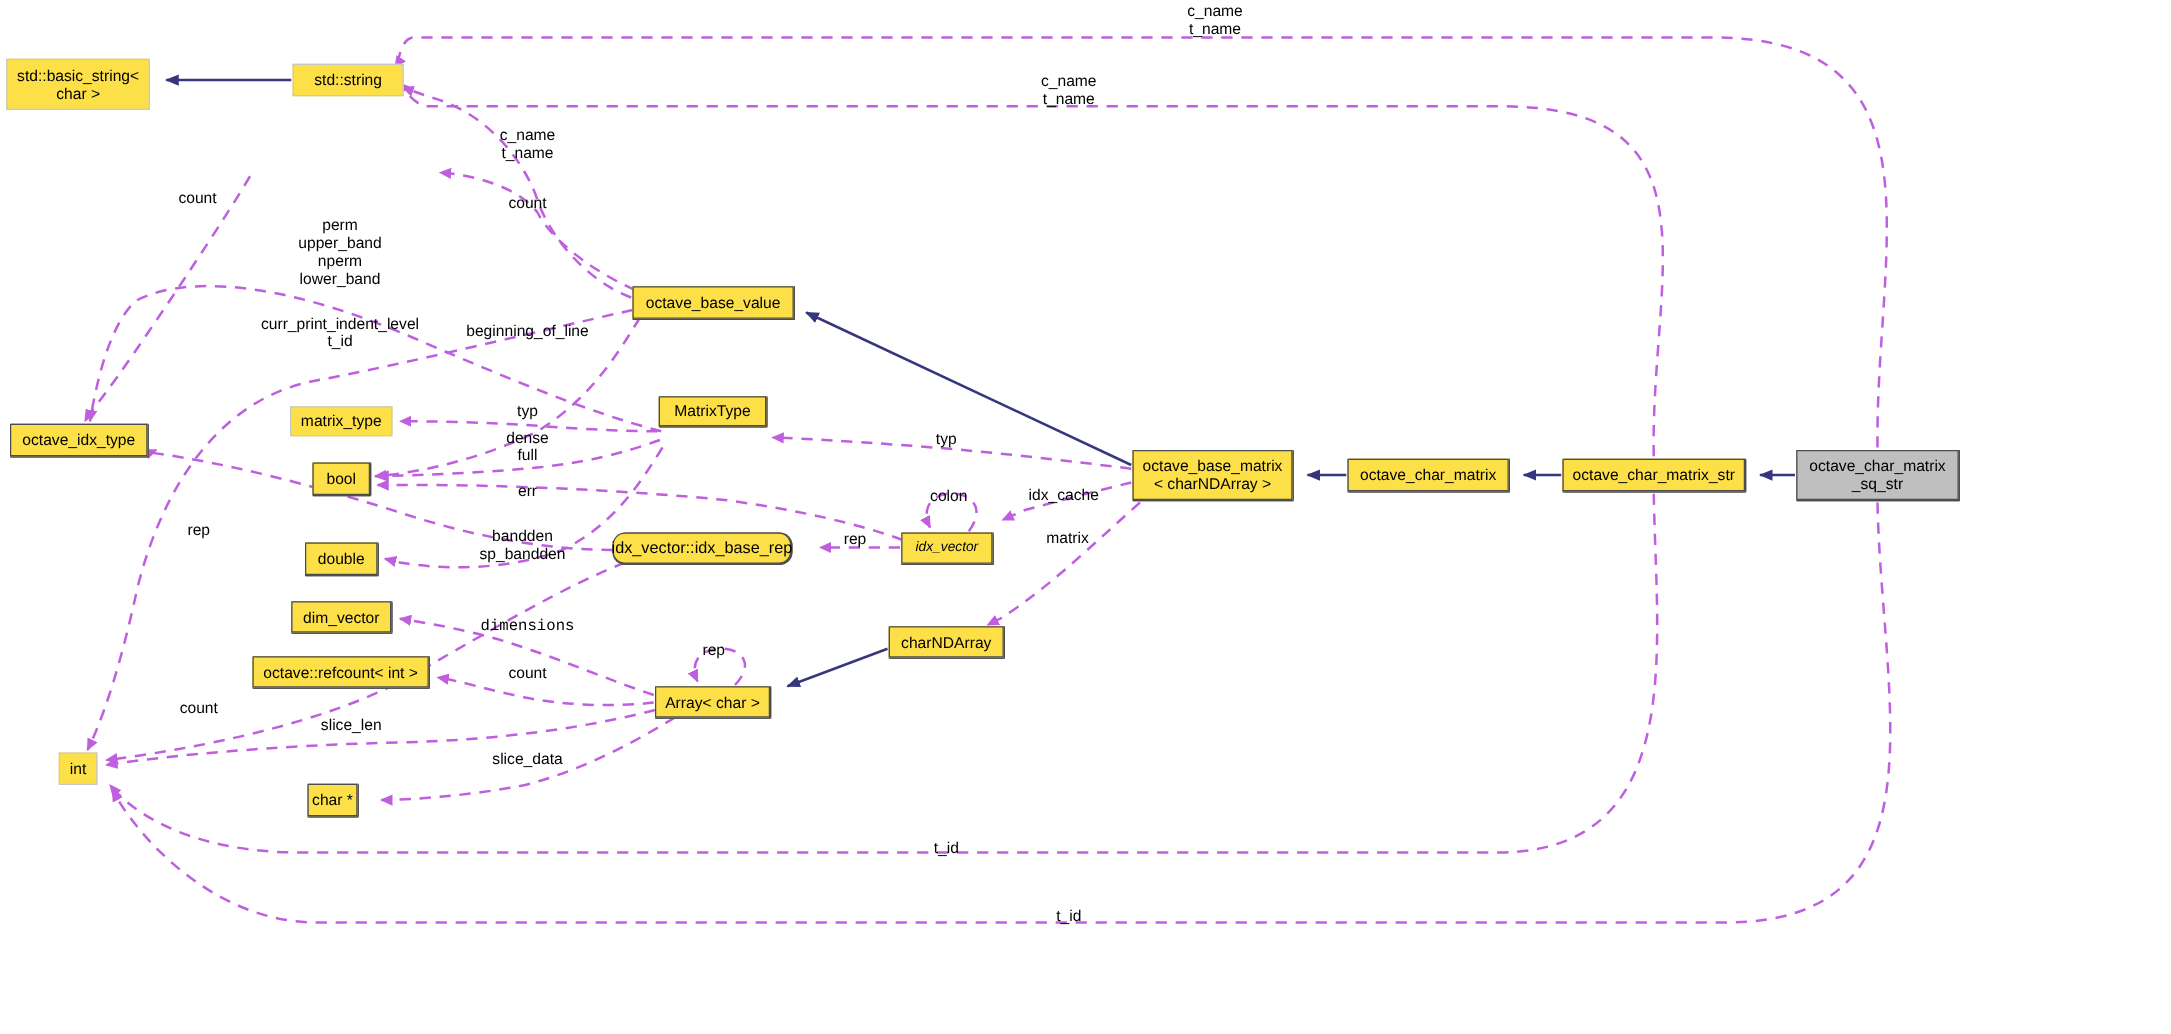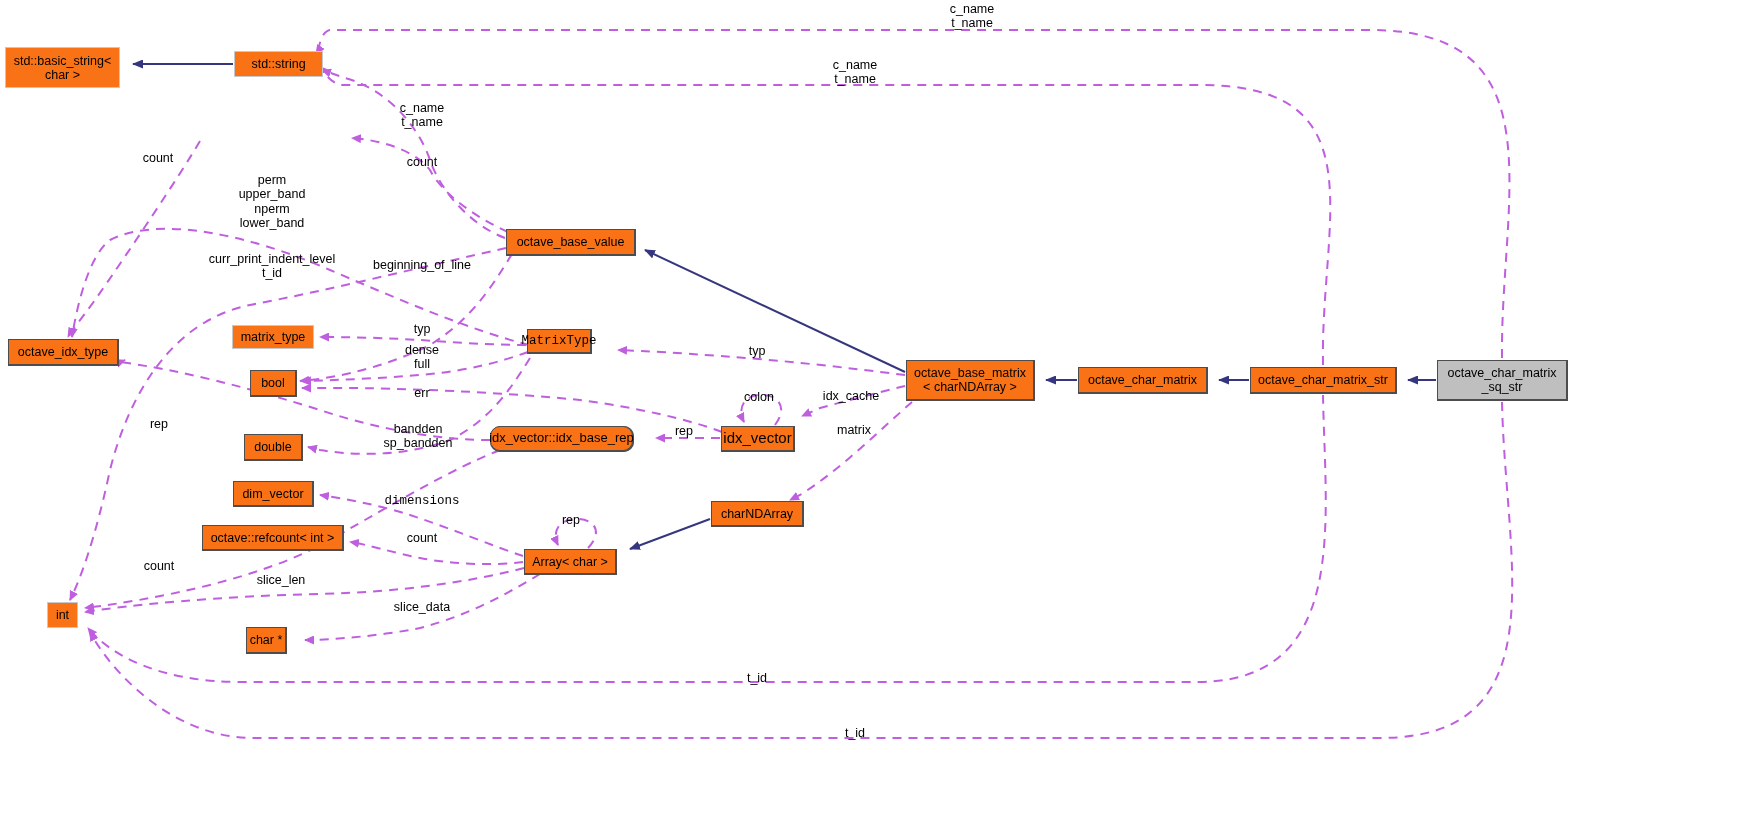--- a/index.html
+++ b/index.html
@@ -25,21 +25,21 @@
   }
   .node {
     position: absolute;
     box-sizing: border-box;
     display: flex;
     align-items: center;
     justify-content: center;
     text-align: center;
     line-height: 1.12;
     color: #000000;
-    background: #f97316;
+    background: #fde047;
     border: 1px solid #808080;
     white-space: pre-line;
     z-index: 5;
   }
   .node.solid {
     border: 1px solid #4d4d4d;
     box-shadow: 1px 1px 0 0 #4d4d4d, 1px 0 0 0 #4d4d4d, 0 1px 0 0 #4d4d4d;
   }
   .node.light {
     border: 1px solid #c8c8c8;
@@ -112,27 +112,27 @@
       <path d="M1502,402 C1505,560 1560,738 1380,738 L250,738 C170,736 110,670 90,632" marker-end="url(#arrow-usage)"></path>
     </g>
   </svg>
 
   <div class="node light" style="left:5px;   top:47px;  width:115px; height:41px; font-size:12.5px;">std::basic_string&lt;
 char &gt;</div>
   <div class="node light" style="left:234px; top:51px;  width:89px;  height:26px; font-size:12.5px;">std::string</div>
   <div class="node solid" style="left:8px;   top:339px; width:110px; height:26px; font-size:12.5px;">octave_idx_type</div>
   <div class="node solid" style="left:506px; top:229px; width:129px; height:26px; font-size:12.5px;">octave_base_value</div>
   <div class="node light" style="left:232px; top:325px; width:82px;  height:24px; font-size:12.5px;">matrix_type</div>
-  <div class="node solid" style="left:527px; top:329px; width:64px;  height:24px; font-size:12.5px;font-family:Liberation Mono, monospace;">MatrixType</div>
+  <div class="node solid" style="left:527px; top:317px; width:86px;  height:24px; font-size:12.5px;">MatrixType</div>
   <div class="node solid" style="left:250px; top:370px; width:46px;  height:26px; font-size:12.5px;">bool</div>
   <div class="node solid" style="left:244px; top:434px; width:58px;  height:26px; font-size:12.5px;">double</div>
   <div class="node solid" style="left:233px; top:481px; width:80px;  height:25px; font-size:12.5px;">dim_vector</div>
   <div class="node solid" style="left:202px; top:525px; width:141px; height:25px; font-size:12.5px;">octave::refcount&lt; int &gt;</div>
   <div class="node solid" style="left:490px; top:426px; width:143px; height:25px; font-size:13px;border-radius:10px;">idx_vector::idx_base_rep</div>
-  <div class="node solid" style="left:721px; top:426px; width:73px;  height:25px; font-size:15px;">idx_vector</div>
+  <div class="node solid" style="left:721px; top:426px; width:73px;  height:25px; font-size:11px;font-style:italic;">idx_vector</div>
   <div class="node solid" style="left:711px; top:501px; width:92px;  height:25px; font-size:12.5px;">charNDArray</div>
   <div class="node solid" style="left:524px; top:549px; width:92px;  height:25px; font-size:12.5px;text-align:right;">Array&lt; char &gt;</div>
   <div class="node light" style="left:47px;  top:602px; width:31px;  height:26px; font-size:12.5px;">int</div>
   <div class="node solid" style="left:246px; top:627px; width:40px;  height:26px; font-size:12.5px;">char *</div>
   <div class="node solid" style="left:906px; top:360px; width:128px; height:40px; font-size:12.5px;">octave_base_matrix
 &lt; charNDArray &gt;</div>
   <div class="node solid" style="left:1078px;top:367px; width:129px; height:26px; font-size:12.5px;">octave_char_matrix</div>
   <div class="node solid" style="left:1250px;top:367px; width:146px; height:26px; font-size:12.5px;">octave_char_matrix_str</div>
   <div class="node solid highlight" style="left:1437px;top:360px; width:130px; height:40px; font-size:12.5px;">octave_char_matrix
 _sq_str</div>

